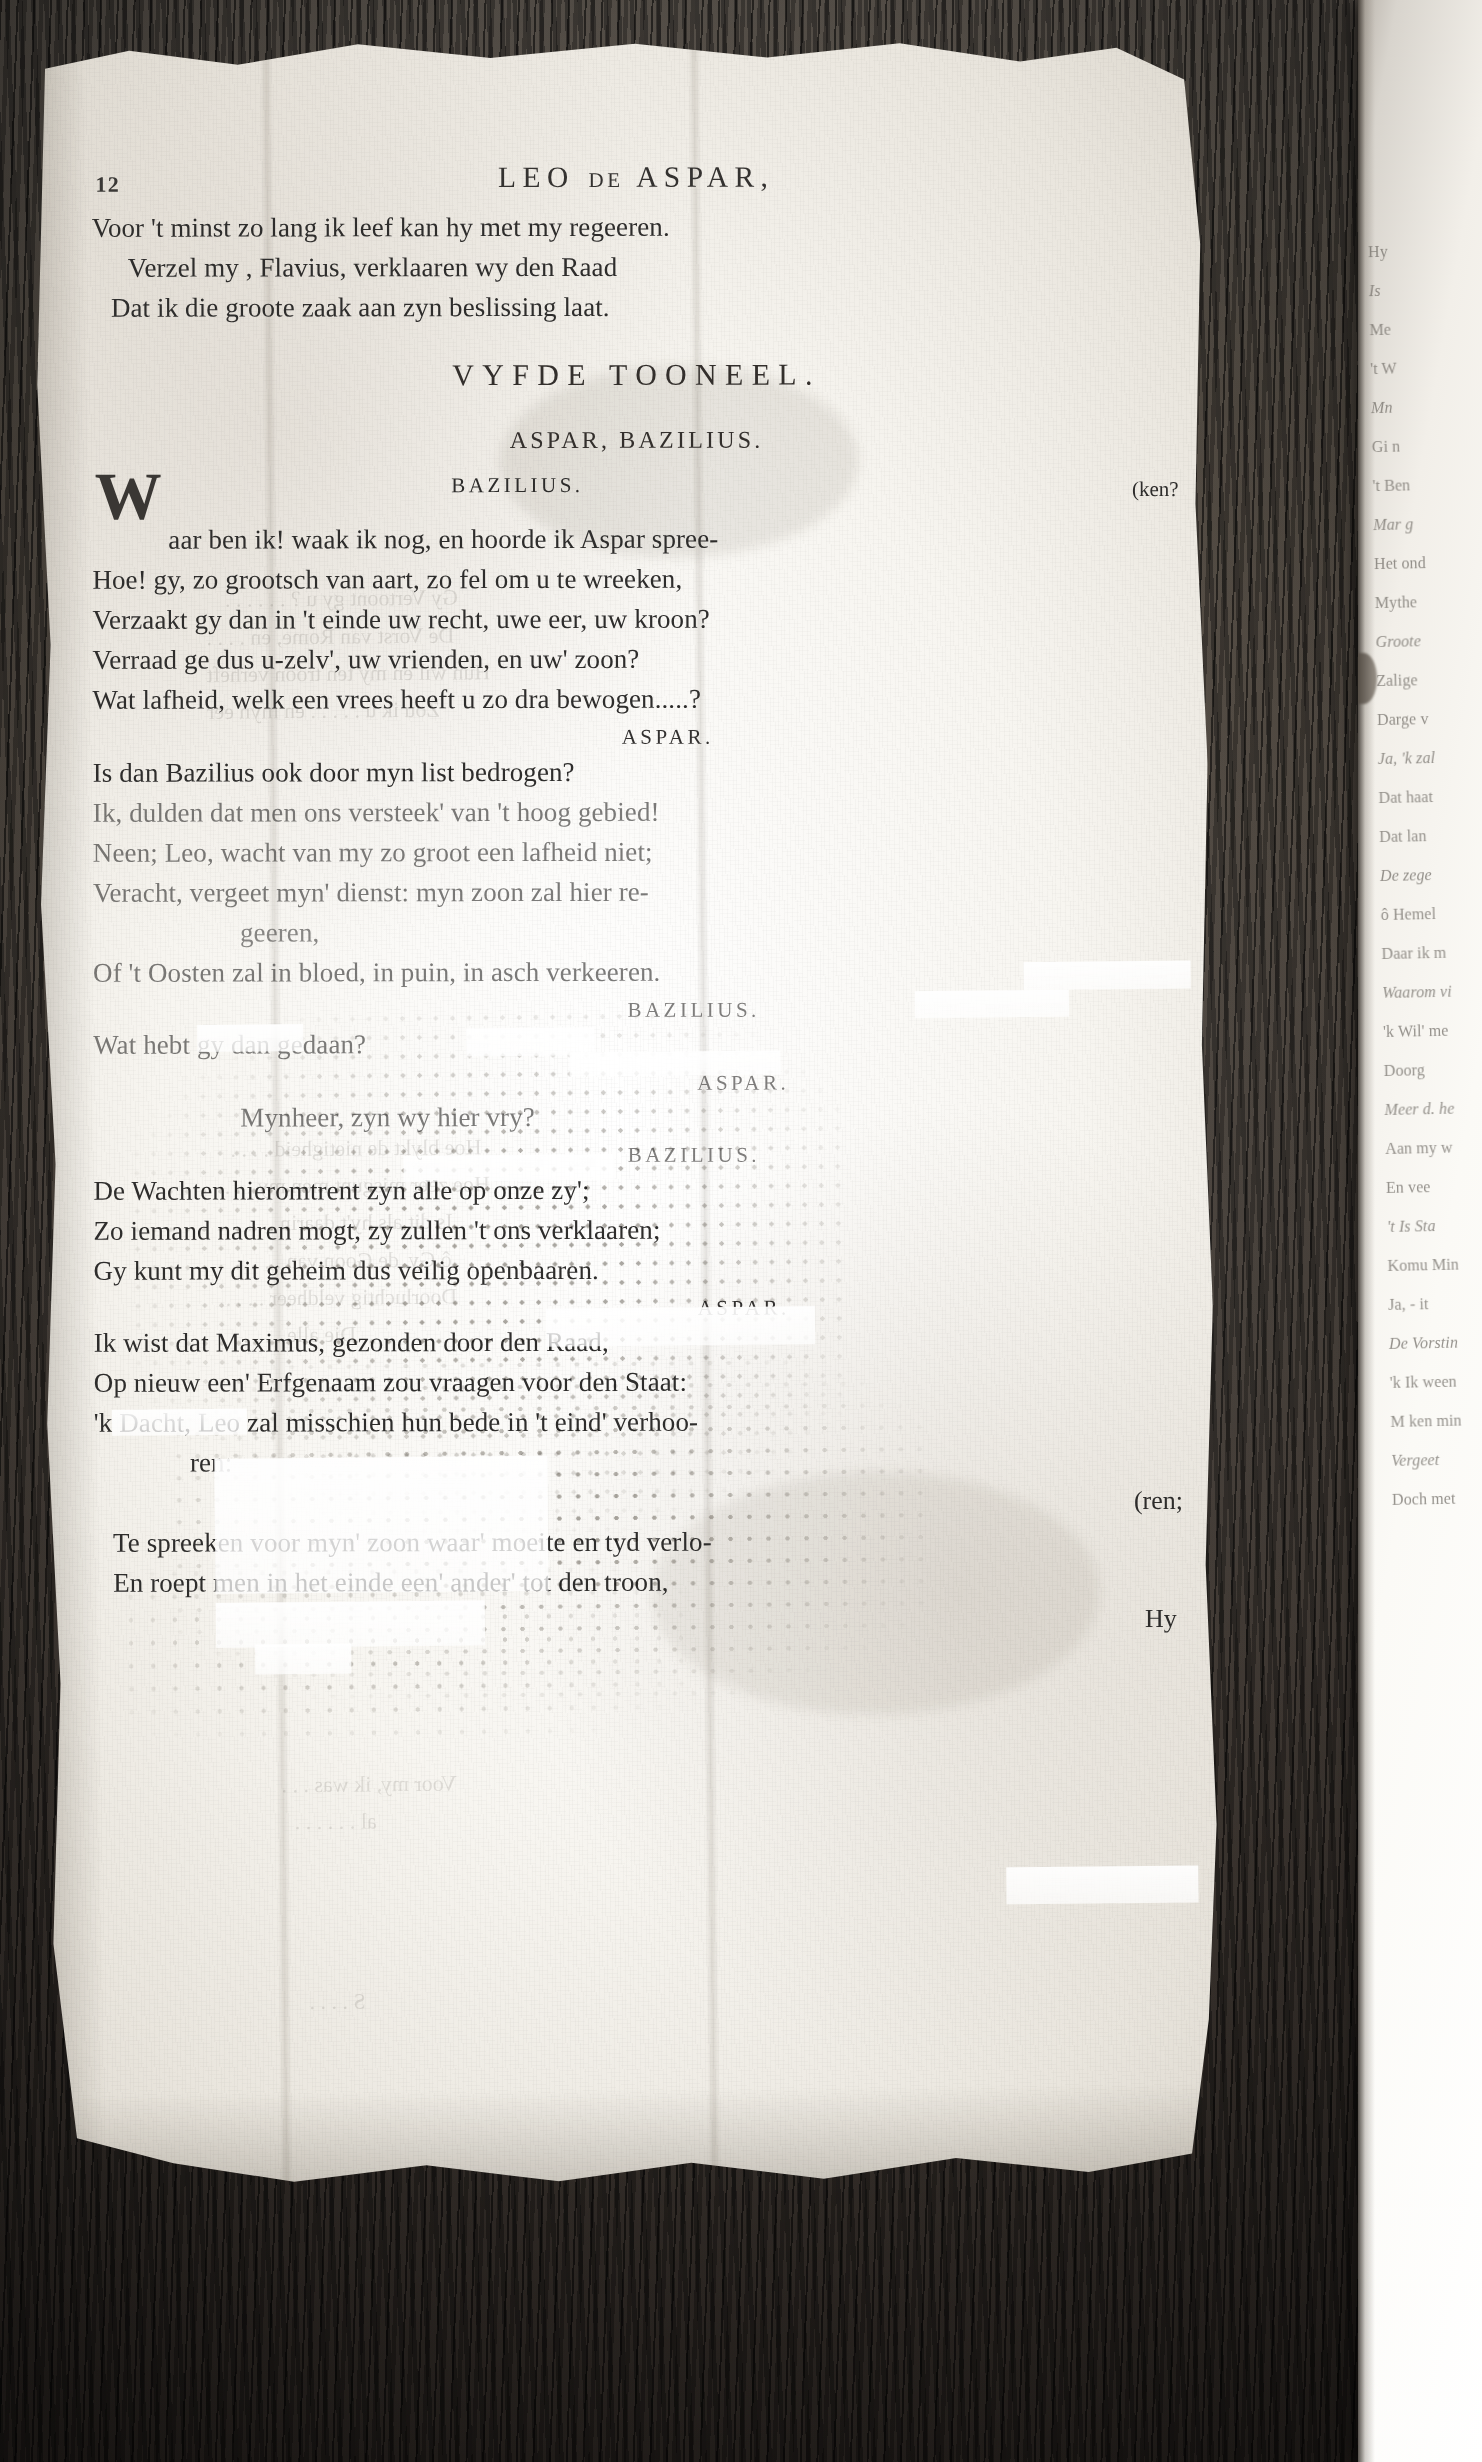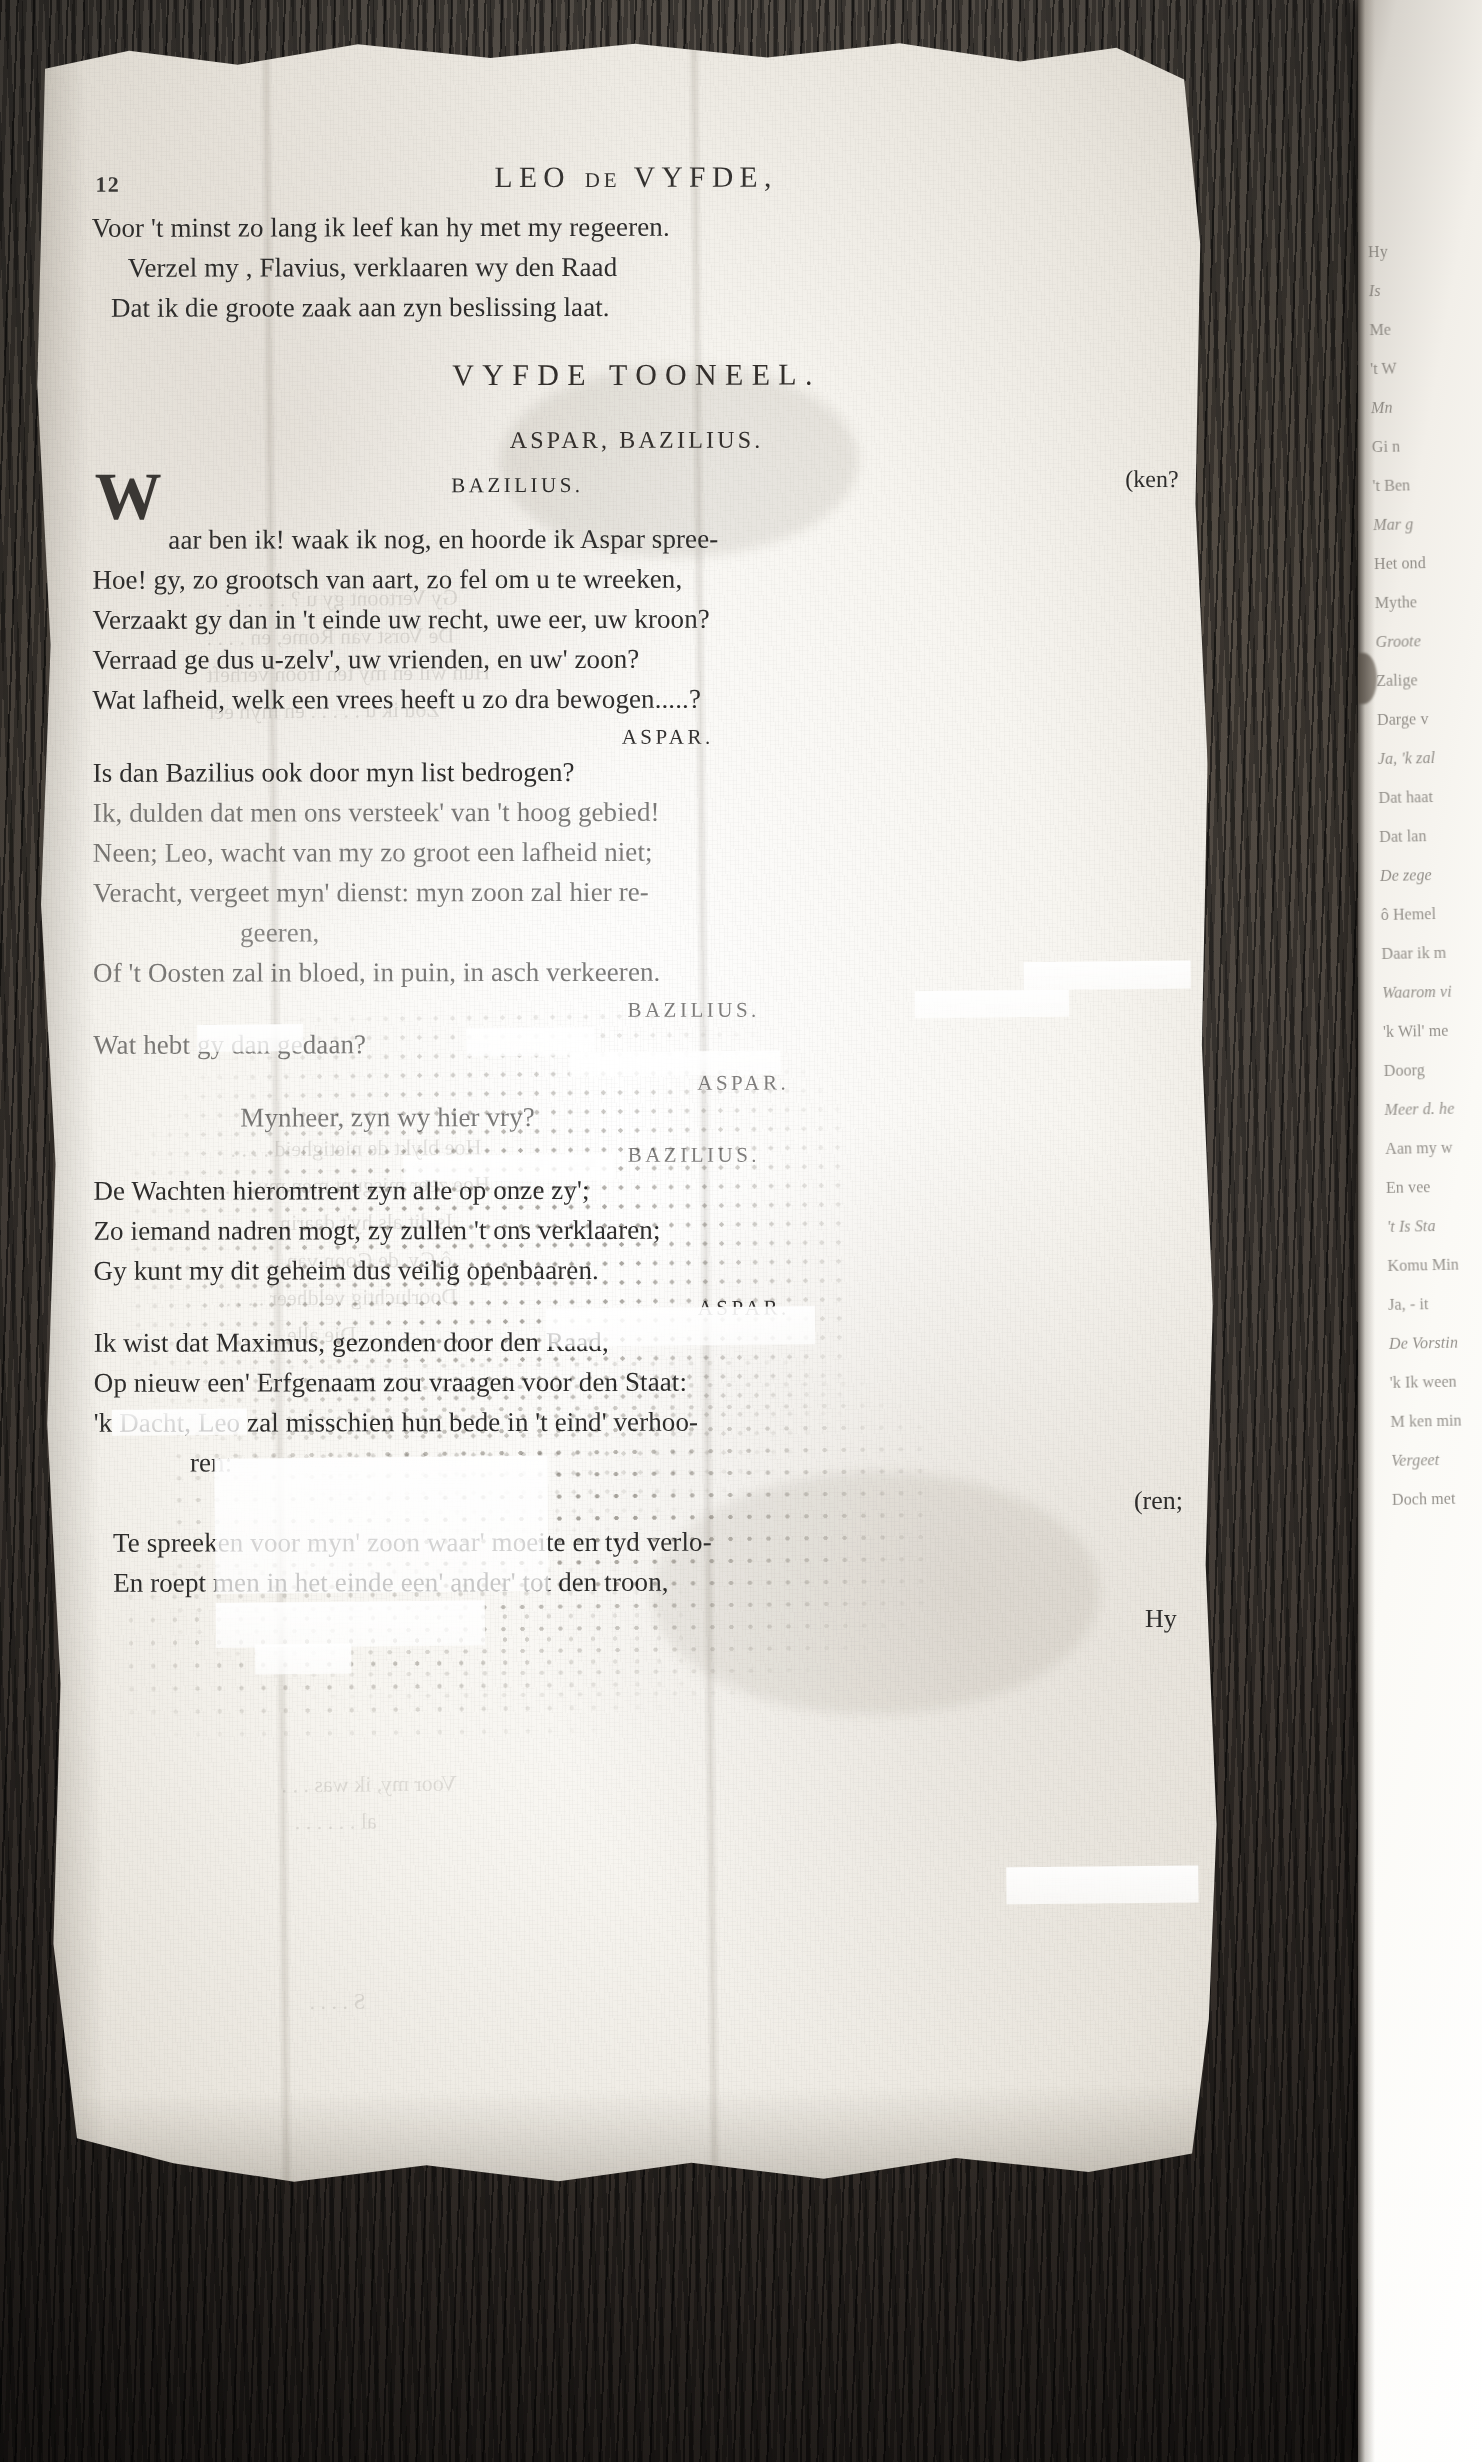--- a/index.html
+++ b/index.html
@@ -151,21 +151,21 @@
   .speaker.offset2{padding-left:112px;}
   .speaker.offset3{padding-left:211px;}
 
   
   .openrow{position:relative;height:55px;}
   .openrow .sp{
     position:absolute;left:359px;top:9px;
     font-size:21px;letter-spacing:3.5px;
   }
   .openrow .catch{
-    position:absolute;right:2.6px;top:3px;font-size:24px;
+    position:absolute;right:2.6px;top:14px;font-size:21px;
   }
   .dropcap{
     position:absolute;left:2.6px;top:1.3px;
     font-size:67px;line-height:61px;font-weight:700;color:#3a3734;
     letter-spacing:0;
   }
   .after-drop{padding-left:76px;}
 
   .catch-right{text-align:right;font-size:26px;line-height:40px;}
   .catch-end{text-align:right;font-size:26px;line-height:36px;padding-right:6.4px;}
@@ -251,21 +251,21 @@
   <div class="stain" style="left:487px;top:333px;width:359px;height:192px;background:rgba(150,142,128,.16);"></div>
   <div class="stain" style="left:628px;top:1441px;width:448px;height:243px;background:rgba(152,144,130,.13);"></div>
 
   <div id="typeblock">
 
     <div class="running-head">
       <span class="folio">12</span>
       <div class="head-title">
         <span>LEO</span>
         <span class="sm">DE</span>
-        <span>VYFDE,</span>
+        <span>ASPAR,</span>
       </div>
     </div>
 
     <div class="line">Voor 't minst zo lang ik leef kan hy met my regeeren.</div>
     <div class="line ind">Verzel my , Flavius, verklaaren wy den Raad</div>
     <div class="line ind2">Dat ik die groote zaak aan zyn beslissing laat.</div>
 
     <div class="scene-head">VYFDE TOONEEL.</div>
     <div class="cast">ASPAR, BAZILIUS.</div>
 

